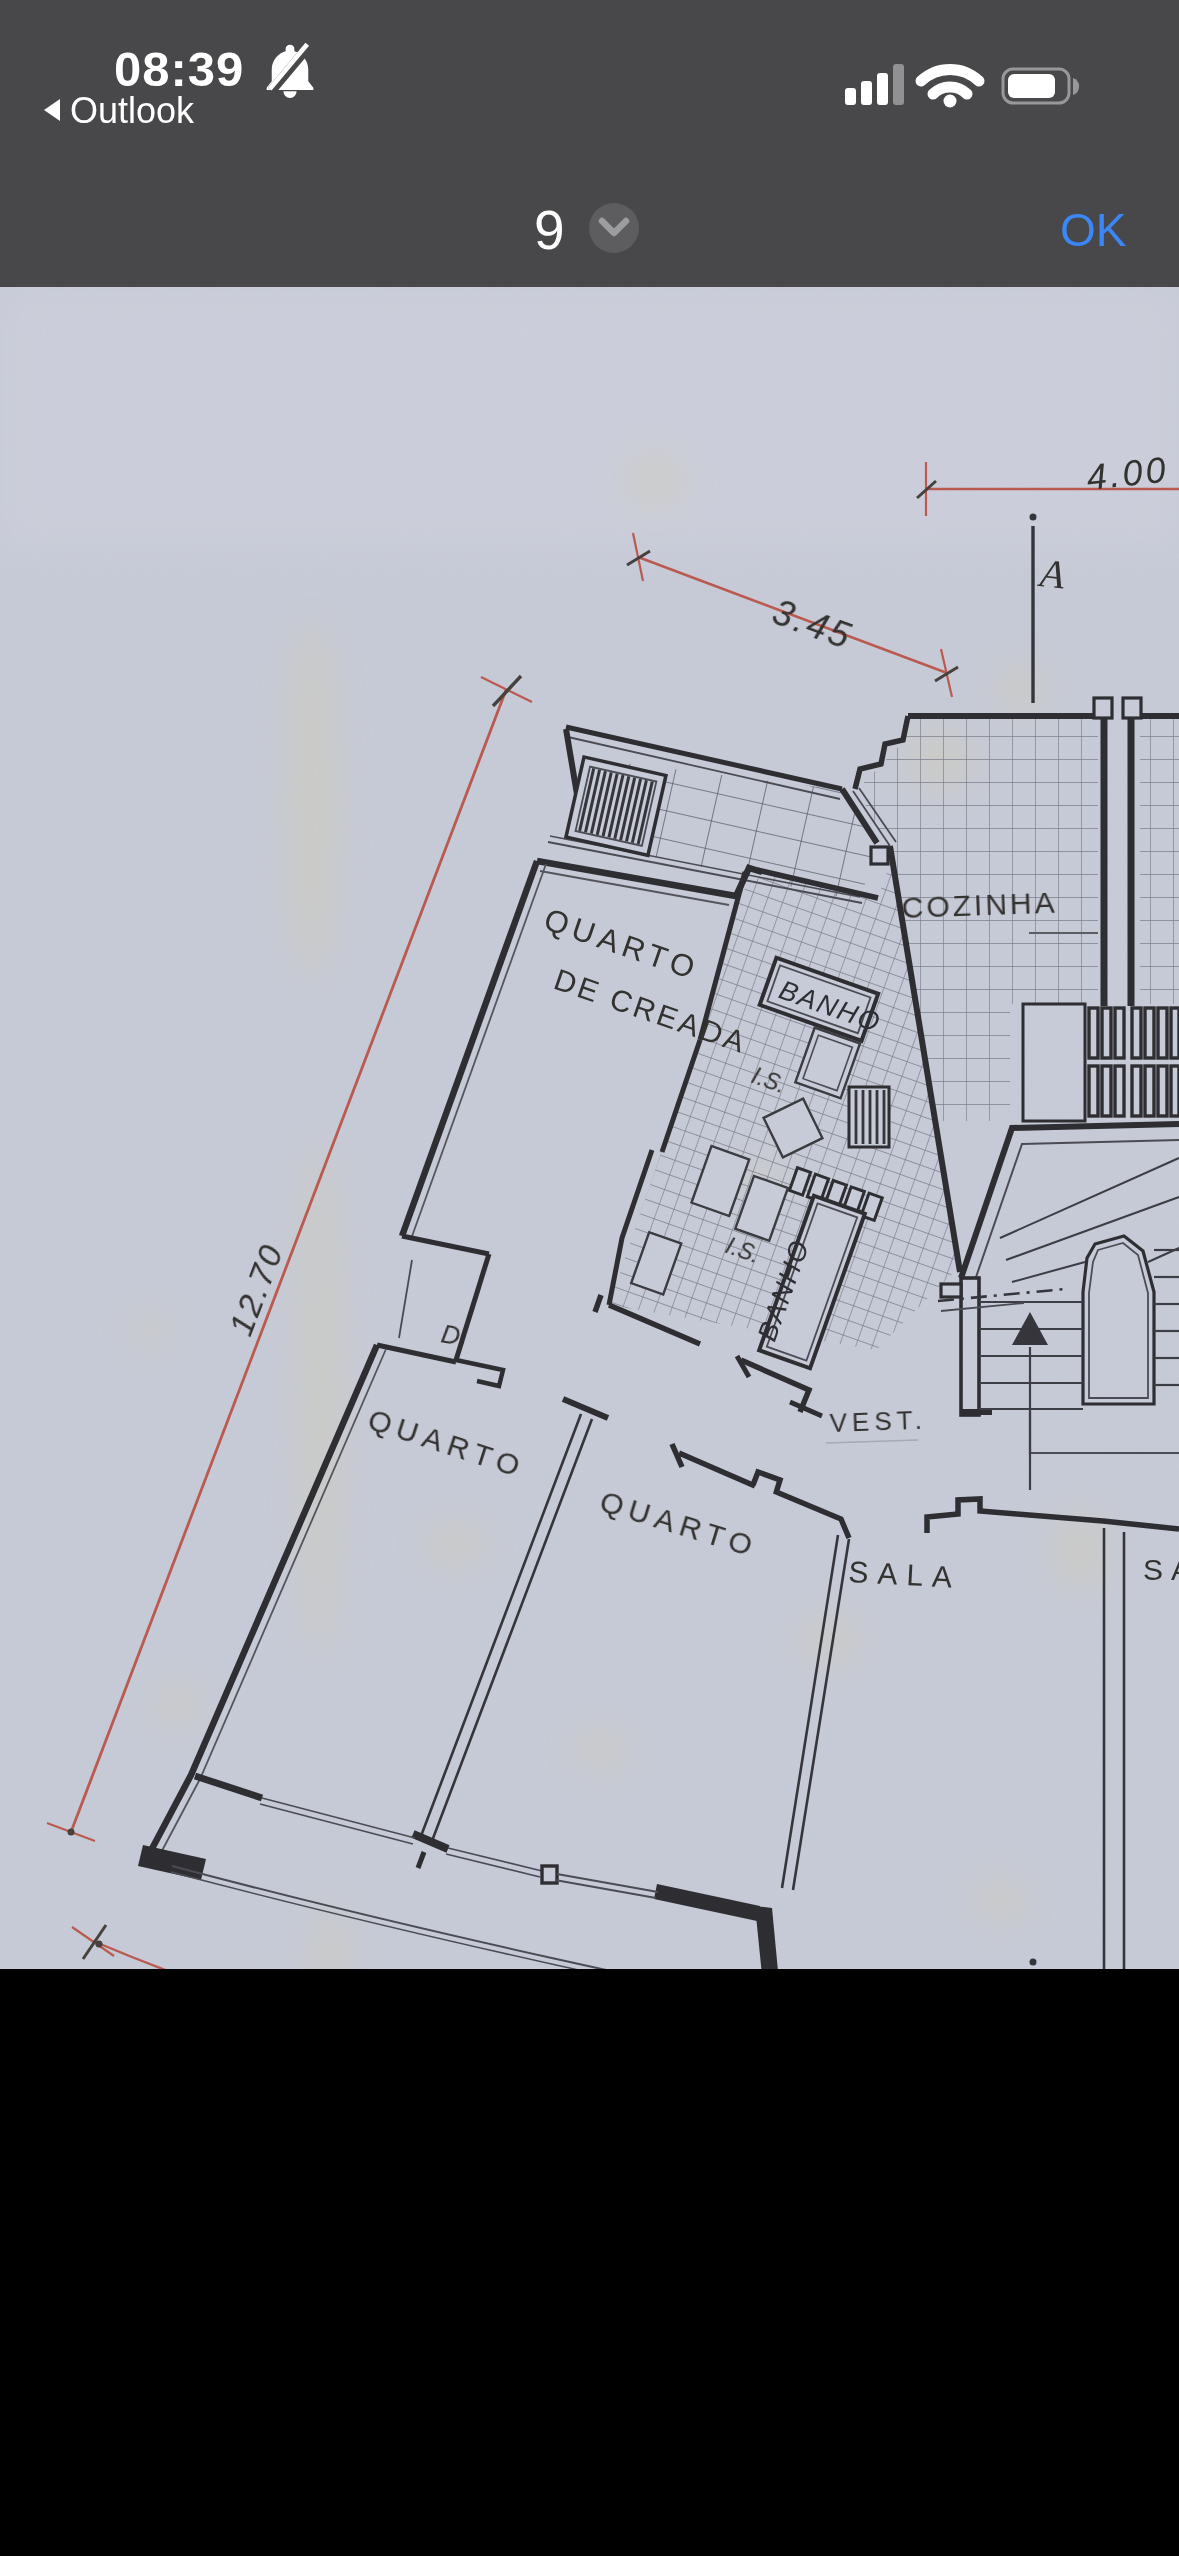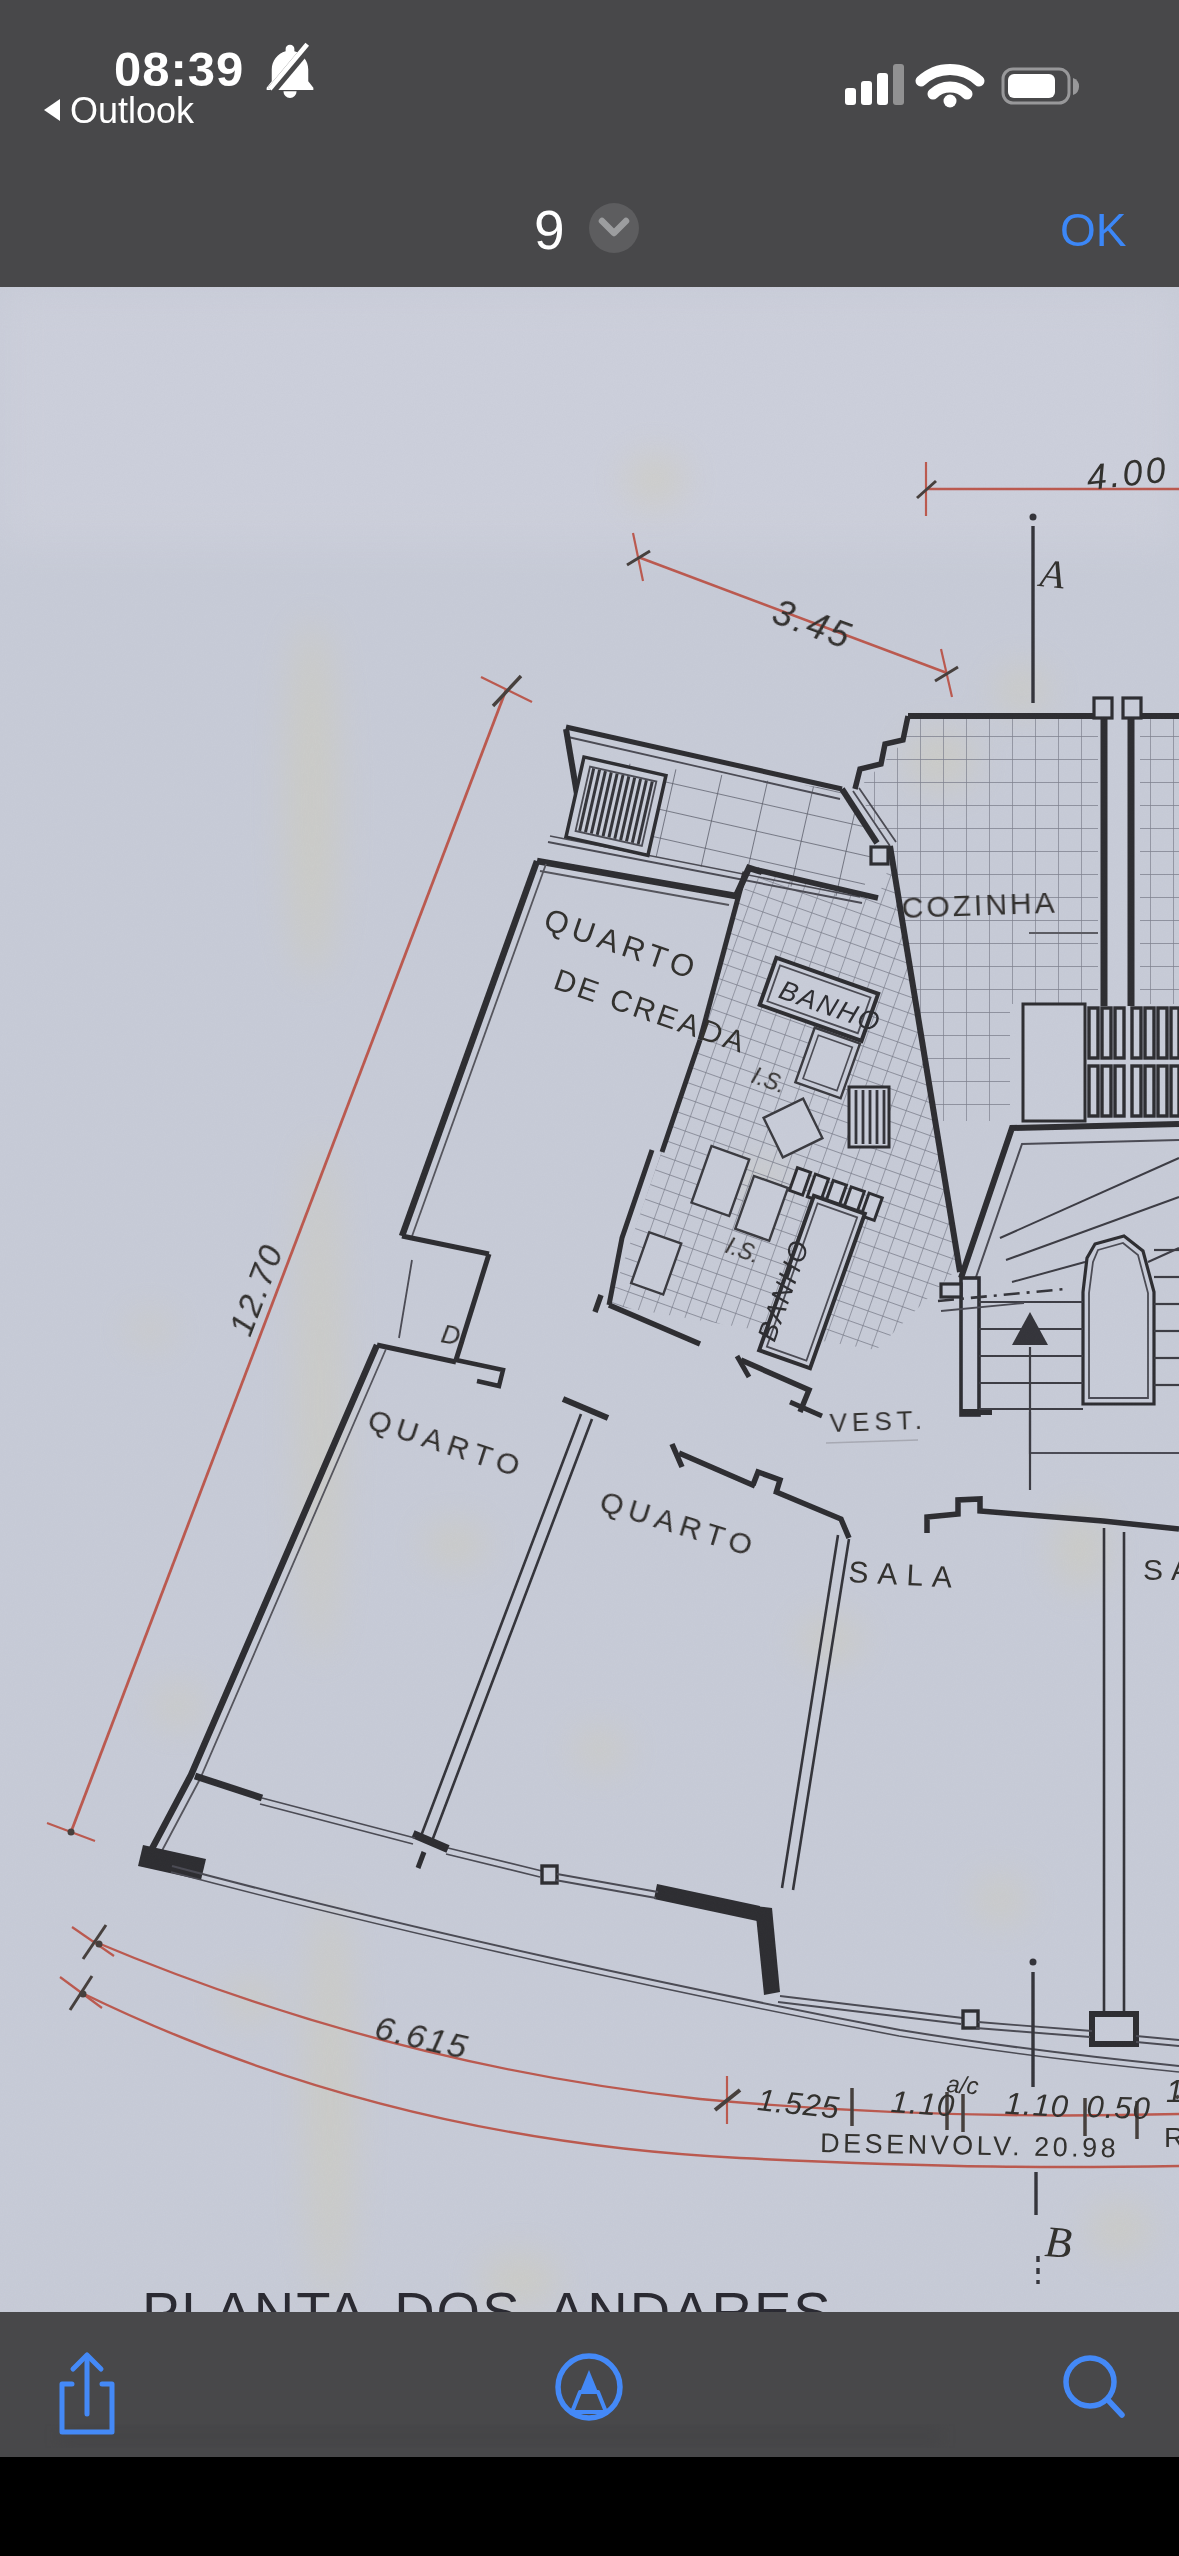--- a/index.html
+++ b/index.html
@@ -1,16 +1,16 @@
 <!DOCTYPE html>
 <html><head>
 <meta charset="utf-8">
 <style>
 html,body{margin:0;padding:0;background:#000;}
-.screen{position:relative;width:1179px;height:2457px;overflow:hidden;background:#fdba74;font-family:"Liberation Sans",sans-serif;}
+.screen{position:relative;width:1179px;height:1969px;overflow:hidden;background:#fdba74;font-family:"Liberation Sans",sans-serif;}
 svg{display:block;}
 </style>
 </head>
 <body>
 <div class="screen">
 <svg width="1179" height="2556" viewBox="0 0 1179 2556">
 
 <rect x="0" y="0" width="1179" height="2556" fill="#c7cbd7"></rect>
 <g id="stains">
 <defs>

